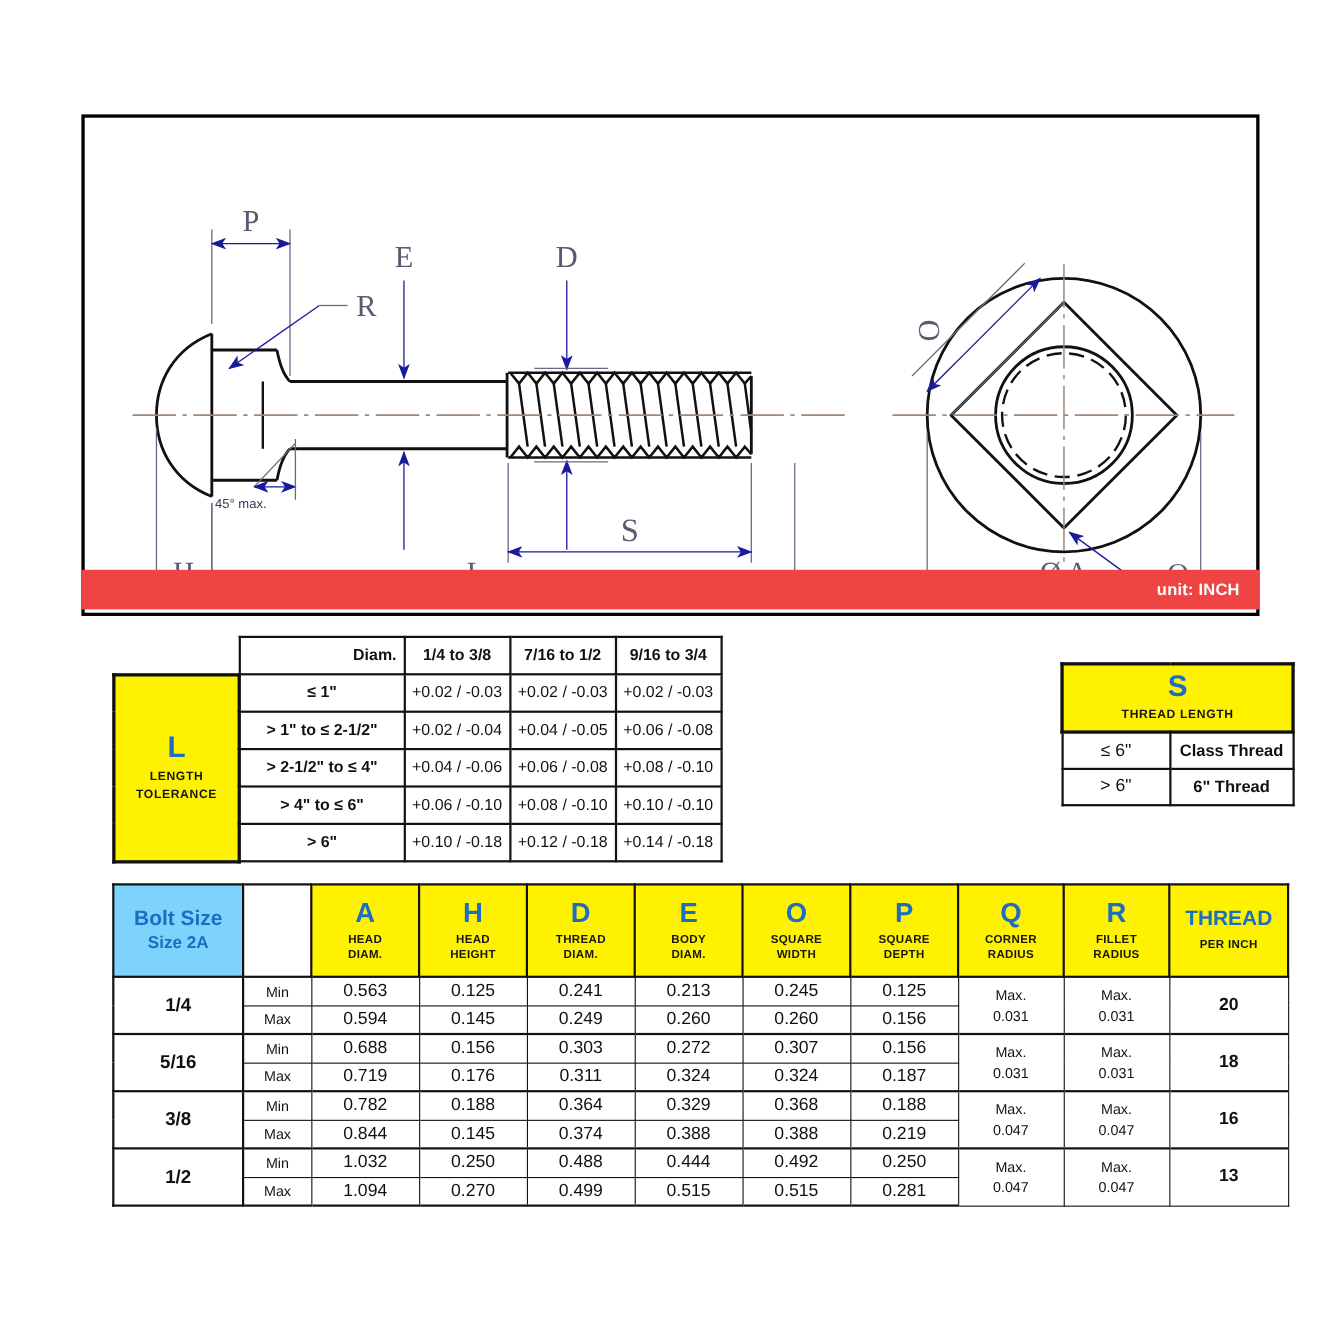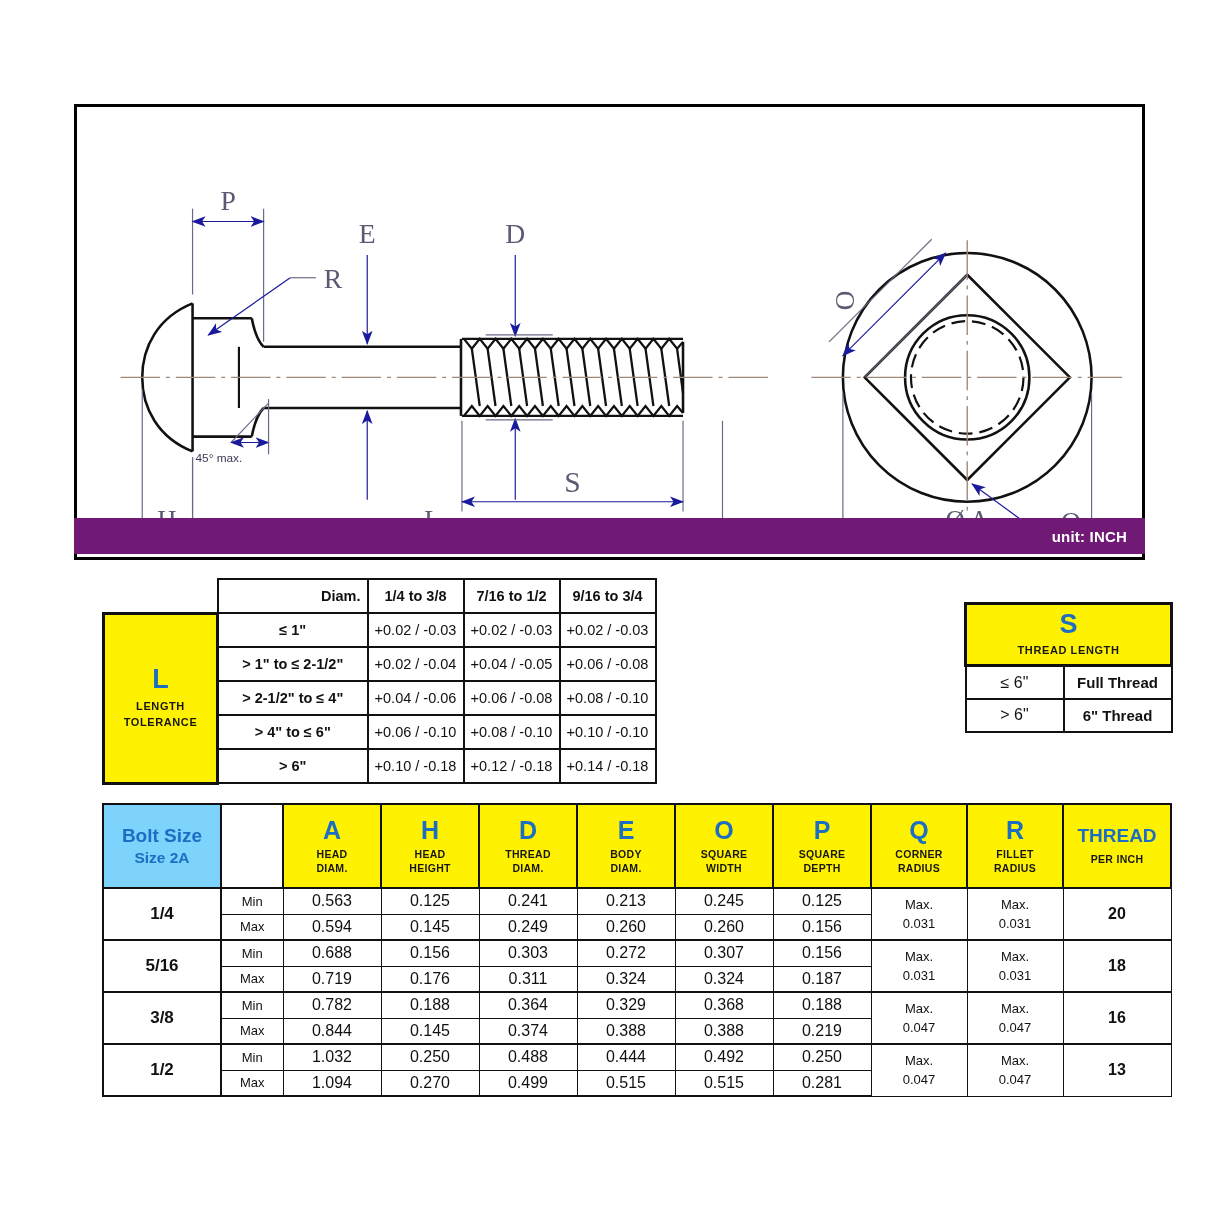--- a/index.html
+++ b/index.html
@@ -21,21 +21,21 @@
     left: 74px; top: 104px;
     width: 1071px; height: 456px;
     background: #ffffff;
     border: 3px solid #000000;
   }
   #drawing-svg { display: block; width: 100%; height: 100%; }
   #unit-bar {
     position: absolute;
     left: 74px; top: 518px;
     width: 1071px; height: 36px;
-    background: #701a75;
+    background: #ef4444;
     display: flex; align-items: center; justify-content: flex-end;
   }
   #unit-bar .unit-text {
     color: #ffffff;
     font-size: 15px;
     font-weight: bold;
     padding-right: 18px;
     letter-spacing: .2px;
   }
 
@@ -420,21 +420,21 @@
     <table id="sthread-table">
       <tbody id="sthread-body">
           <tr>
             <td class="s-head" colspan="2">
               <span class="key-letter">S</span>
               <span class="key-sub">THREAD LENGTH</span>
             </td>
           </tr>
           <tr>
             <td class="s-cond">≤ 6"</td>
-            <td class="s-val">Full Thread</td>
+            <td class="s-val">Class Thread</td>
           </tr>
           <tr>
             <td class="s-cond">&gt; 6"</td>
             <td class="s-val">6" Thread</td>
           </tr>
         </tbody>
     </table>
   </div>
 
   <div id="main-wrap">

